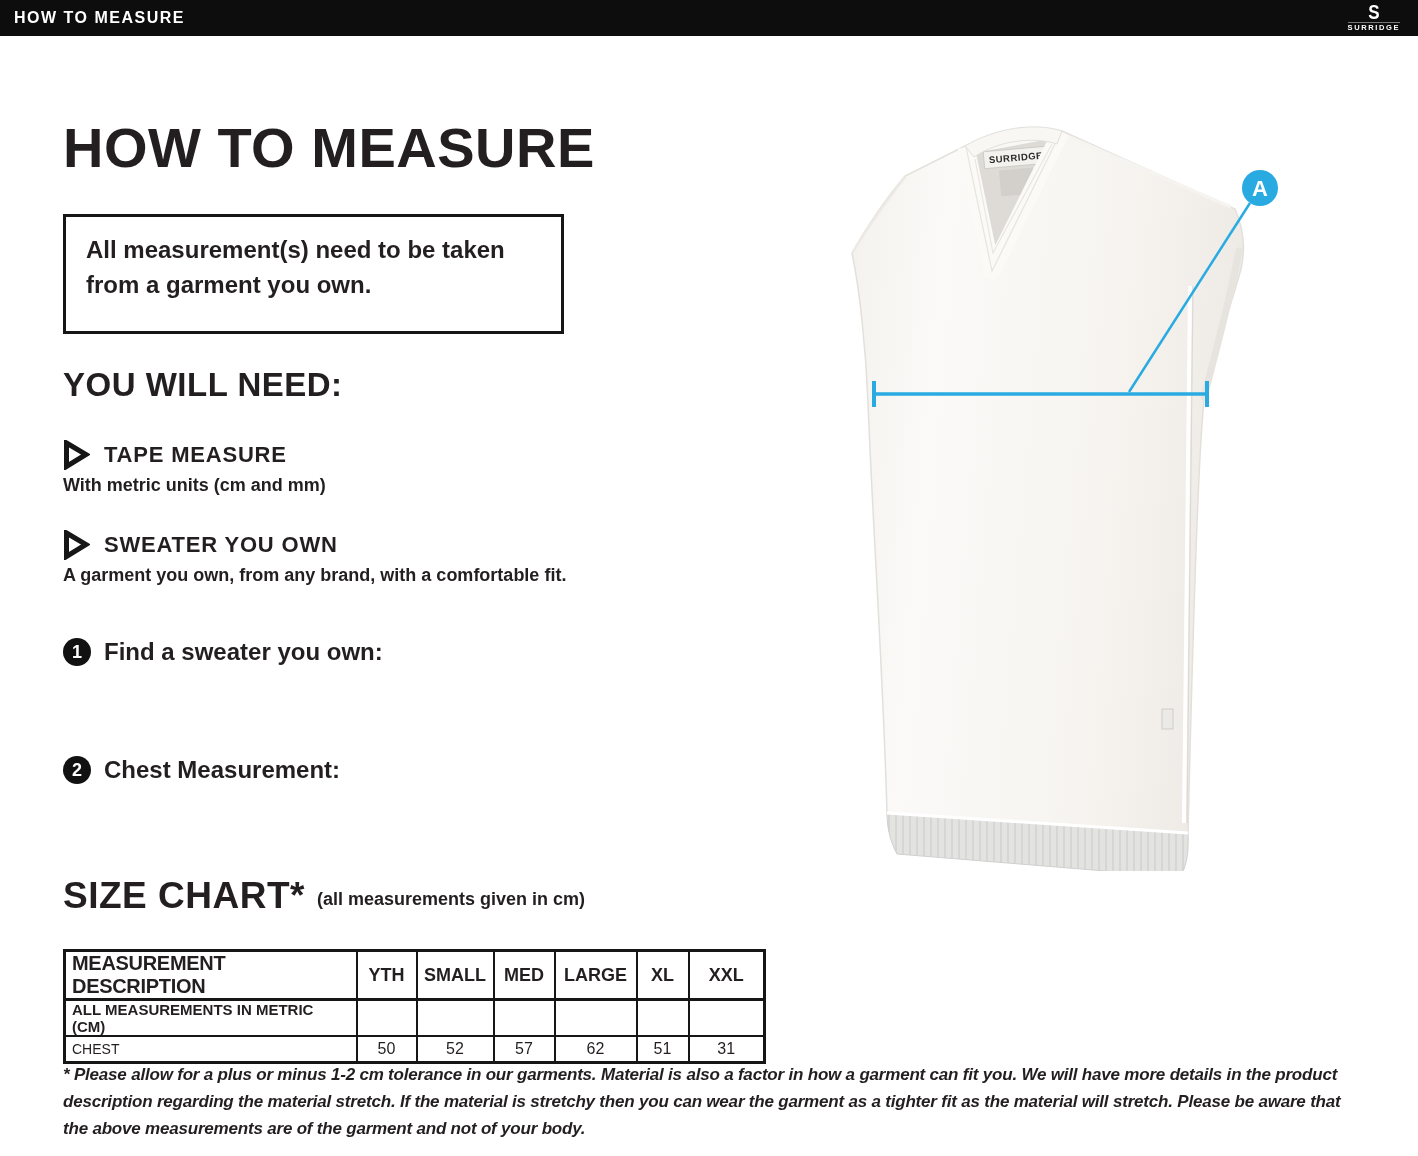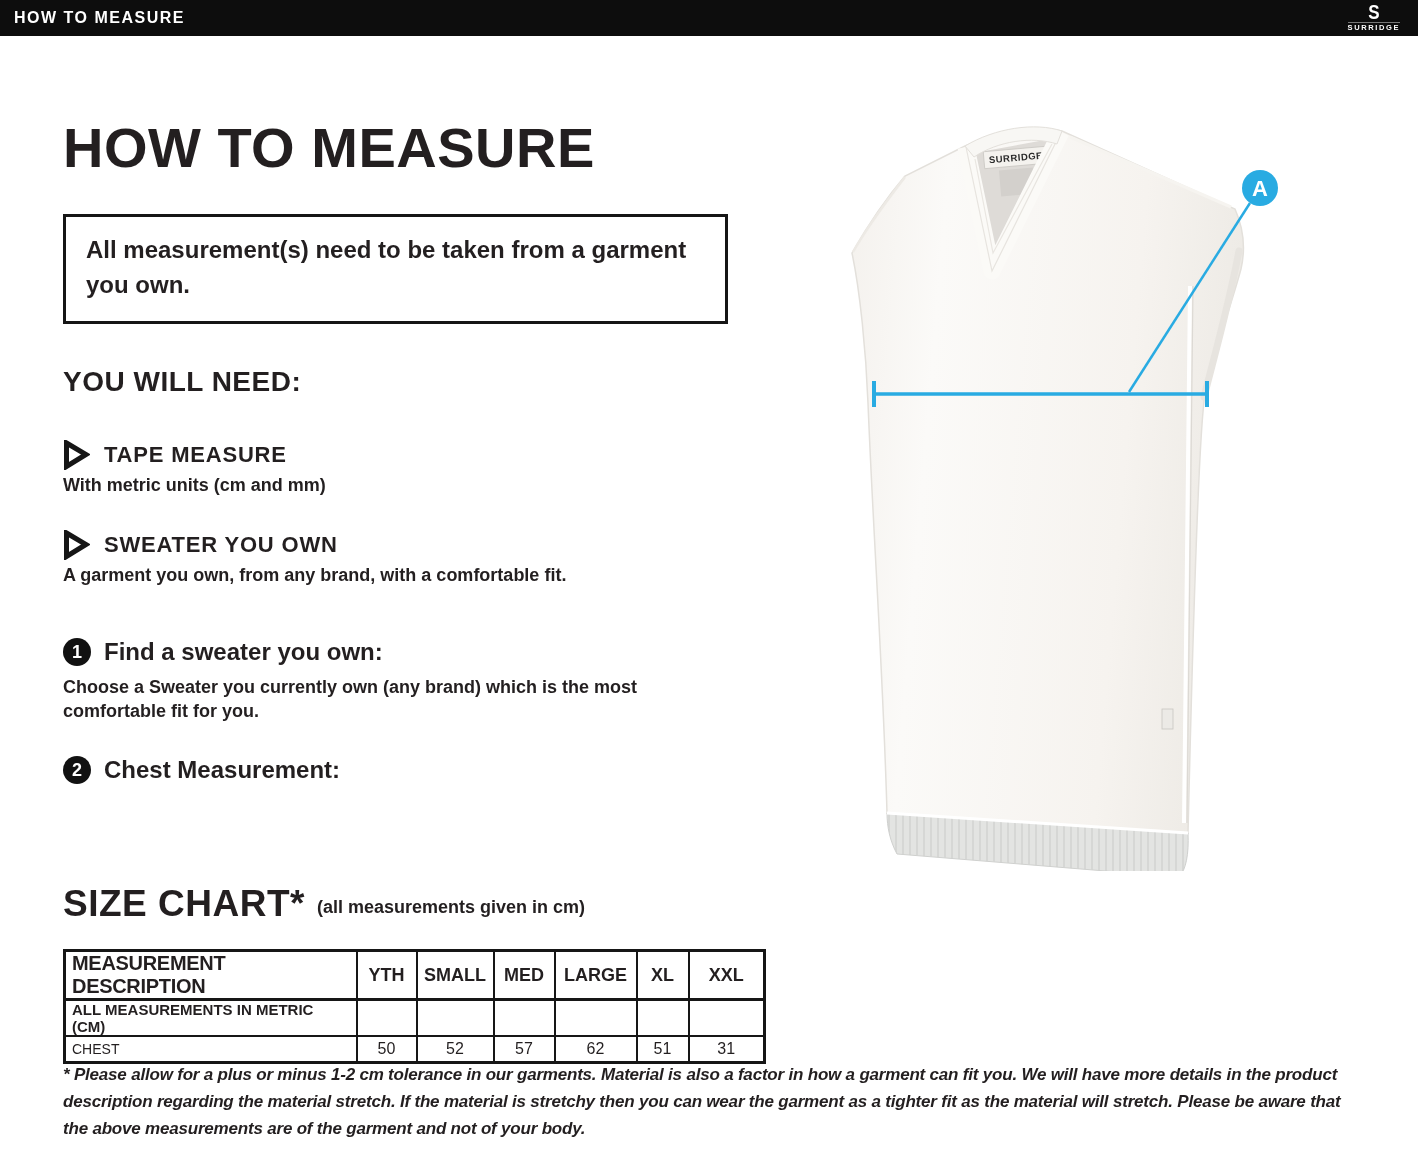--- a/index.html
+++ b/index.html
@@ -11,40 +11,40 @@
   .logo { display:flex; flex-direction:column; align-items:center; line-height:1; margin-right:4px; }
   .logo-s { color:#ffffff; font-weight:900; font-size:17px; letter-spacing:0; transform:scaleY(1.15); }
   .logo-text { color:#ffffff; font-size:7.5px; font-weight:bold; letter-spacing:1.6px; margin-top:1px; border-top:1px solid #777; padding-top:1px; }
 
   .content { position:relative; width:1418px; height:1120px; }
 
   .abs { position:absolute; left:63px; }
 
   h1.page-title { top:84px; font-size:56px; font-weight:bold; letter-spacing:0.5px; line-height:1; }
 
-  .notice-box { top:178px; width:665px; border:3px solid #161616; padding:16px 20px 18px 20px; }
+  .notice-box { top:178px; width:501px; border:3px solid #161616; padding:16px 20px 28px 20px; }
   .notice-text { font-size:24px; font-weight:bold; line-height:1.45; }
 
-  .ywn-heading { top:330px; font-size:28px; font-weight:bold; letter-spacing:0.5px; }
+  .ywn-heading { top:330px; font-size:33px; font-weight:bold; letter-spacing:0.5px; }
 
   .need-item .need-head { display:flex; align-items:center; gap:14px; }
   .need-title { font-size:22px; font-weight:bold; letter-spacing:0.8px; }
   .need-desc { font-size:18px; font-weight:bold; margin-top:5px; }
   .need-tape { top:404px; }
   .need-sweater { top:494px; }
   .tri-icon { display:inline-block; }
 
   .step-item .step-head { display:flex; align-items:center; gap:13px; }
   .step-badge { width:28px; height:28px; border-radius:50%; background:#111111; color:#ffffff; font-size:18px; font-weight:bold; display:flex; align-items:center; justify-content:center; }
   .step-title { font-size:24px; font-weight:bold; }
   .step-desc { font-size:18px; font-weight:bold; line-height:1.35; margin-top:9px; max-width:665px; }
   .step-1 { top:602px; }
   .step-2 { top:720px; }
 
-  .sc-heading-row { top:841px; display:flex; align-items:flex-end;margin-top:8px; }
+  .sc-heading-row { top:841px; display:flex; align-items:flex-end; }
   .sc-heading { font-size:37px; font-weight:bold; letter-spacing:0.5px; line-height:1; }
   .sc-subheading { font-size:18px; font-weight:bold; margin-left:12px; padding-bottom:4px; }
 
   table.size-table { top:913px; border-collapse:collapse; table-layout:fixed; width:700px; }
   .size-table th, .size-table td { border:2px solid #161616; padding:0 6px; }
   .size-table tr.head th { border-bottom-width:3px; height:34px; font-size:18px; font-weight:bold; text-align:center; }
   .size-table tr.head th.desc { font-size:20px; text-align:left; letter-spacing:-0.3px; }
   .size-table tr.metric td { height:27px; }
   .size-table tr.metric td.rlabel { font-size:15px; font-weight:bold; }
   .size-table tr.vals td { height:26px; font-size:16px; font-weight:normal; text-align:center; }
@@ -94,21 +94,20 @@
       <span class="need-title">TAPE MEASURE</span>
     </div>
     <div class="need-desc">With metric units (cm and mm)</div>
   </div>
 
   <div class="abs step-item step-1">
     <div class="step-head">
       <span class="step-badge">1</span>
       <span class="step-title">Find a sweater you own:</span>
     </div>
-    <div class="step-desc">Choose a Sweater you currently own (any brand) which is the most comfortable fit for you.</div>
   </div>
 
   <div class="abs step-item step-2">
     <div class="step-head">
       <span class="step-badge">2</span>
       <span class="step-title">Chest Measurement:</span>
     </div>
   </div>
 
   <div class="abs sc-heading-row">

